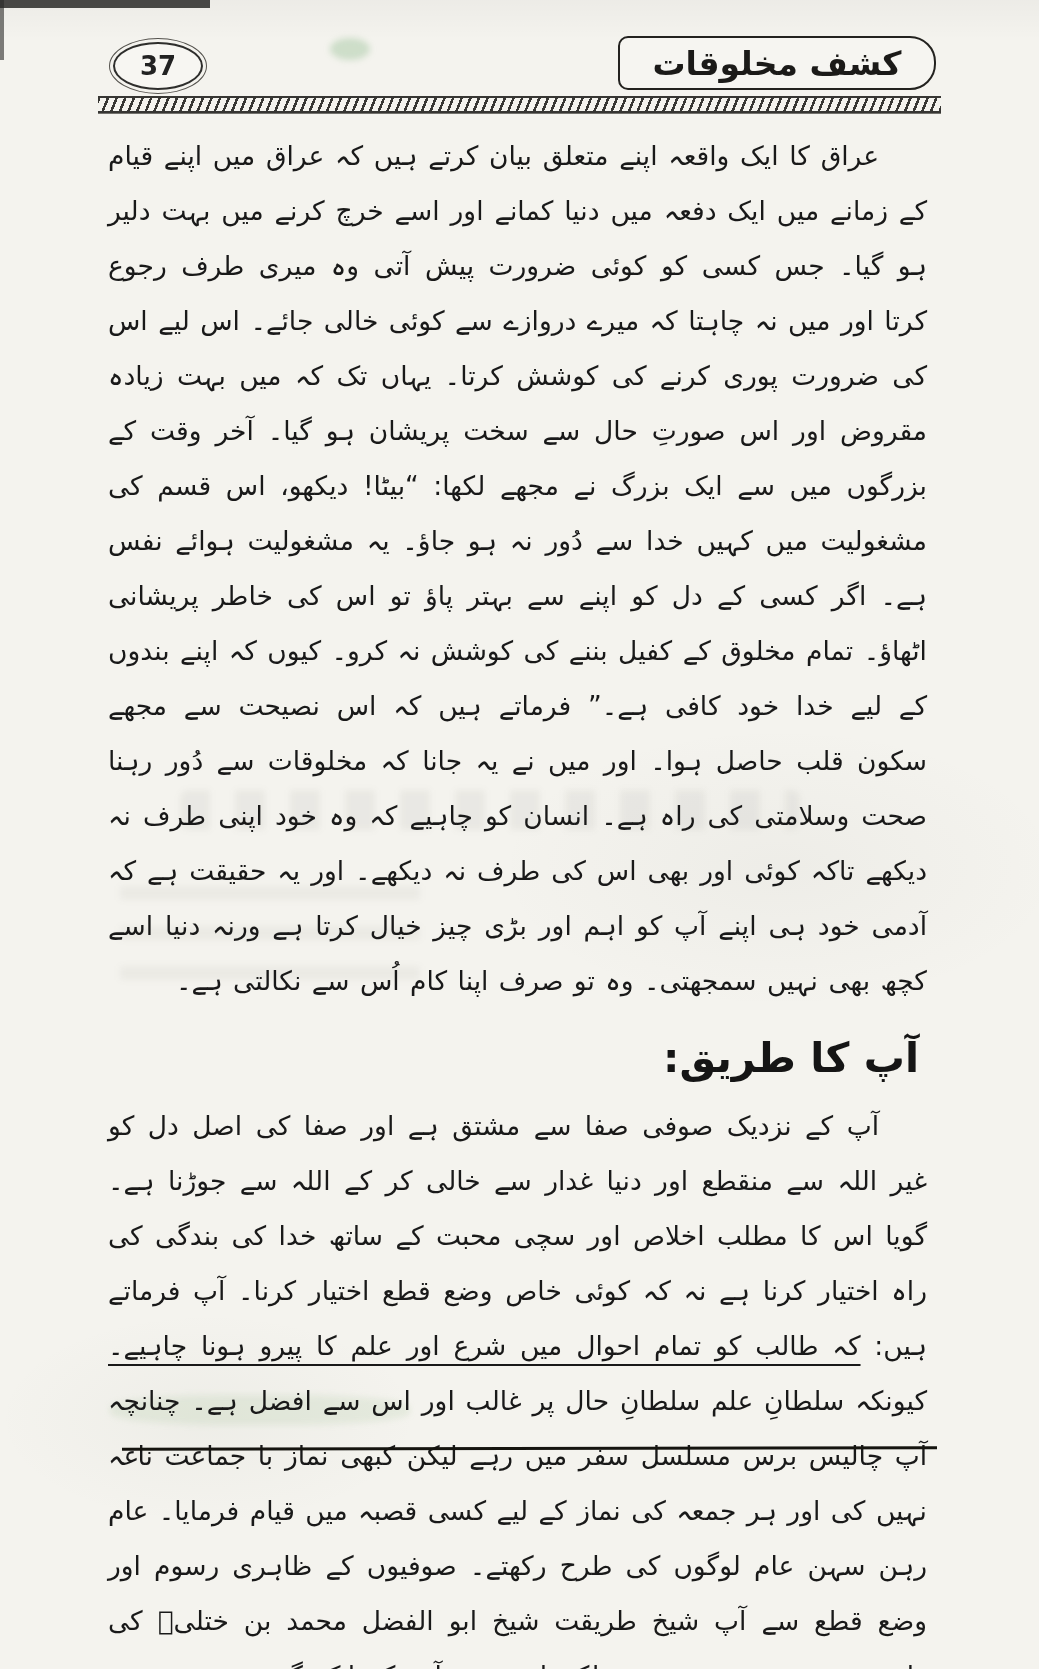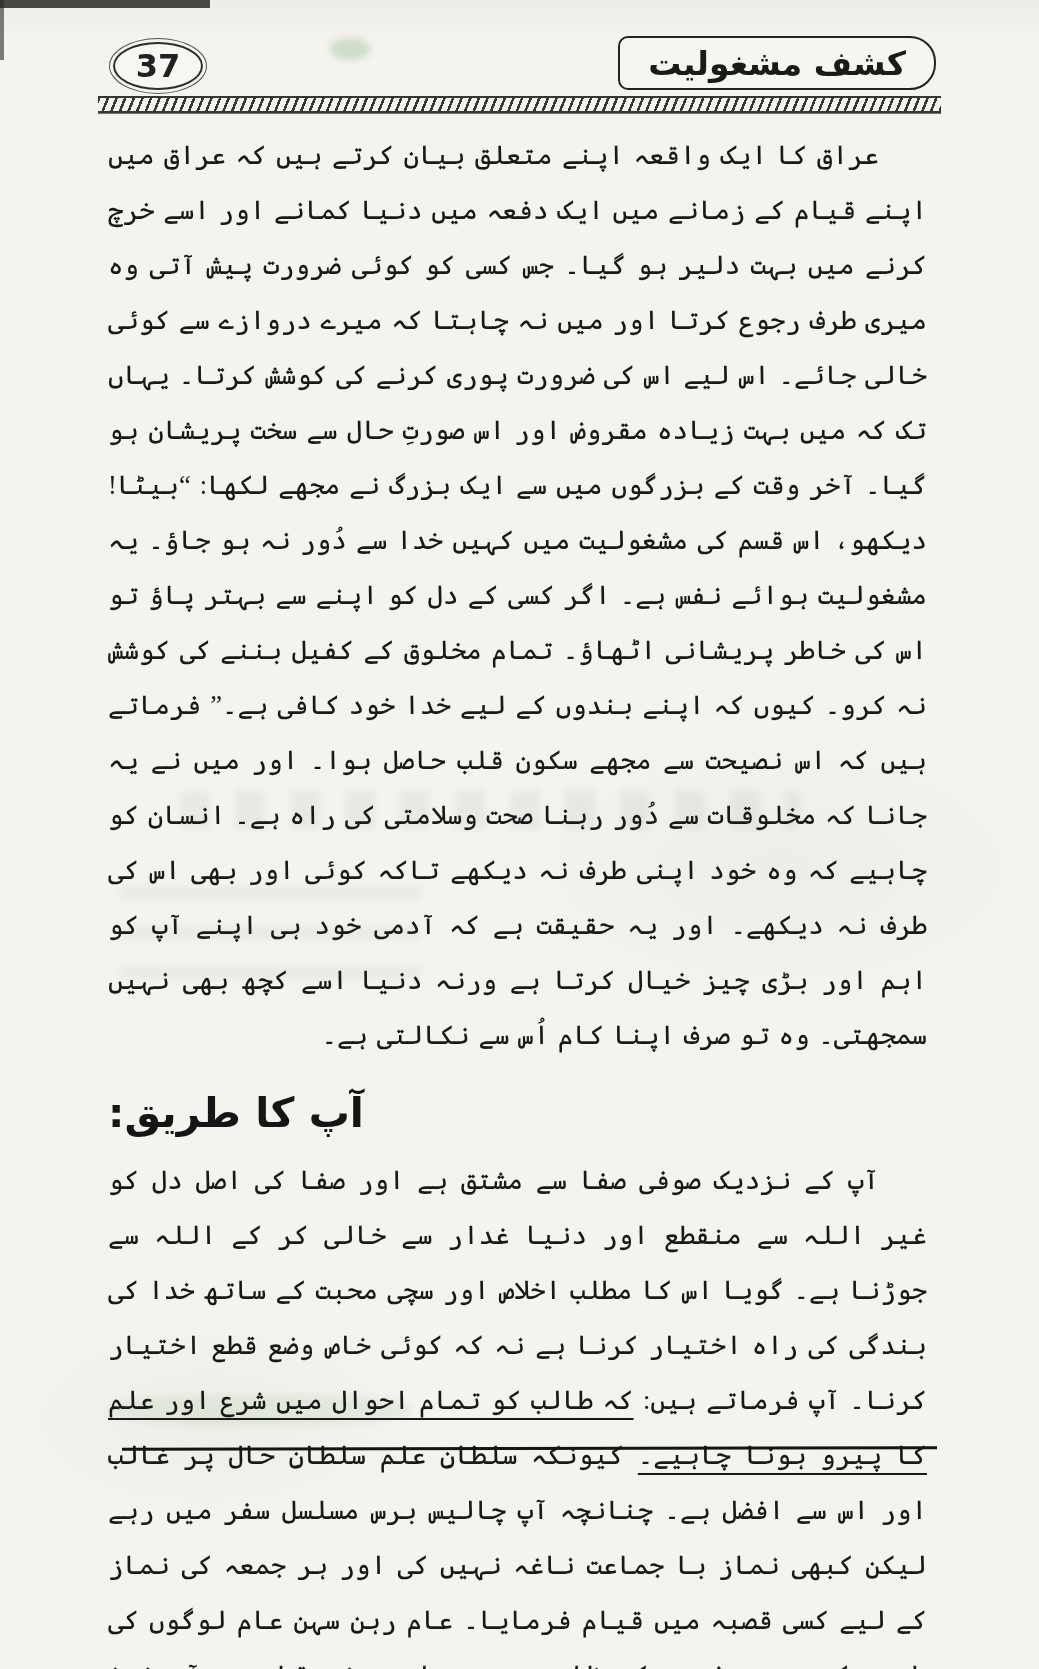--- a/index.html
+++ b/index.html
@@ -22,21 +22,21 @@
   .scan-edge-left{position:absolute;top:0;left:0;width:4px;height:60px;background:#2a2a28;opacity:.6;}
 
   
   .header{position:absolute;top:36px;left:95px;right:95px;height:56px;}
   .page-number-oval{
     position:absolute;left:18px;top:6px;
     width:86px;height:44px;
     border:2px solid #2e2e2c;border-radius:50%;
     outline:1px solid #55534e;outline-offset:3px;
     display:flex;align-items:center;justify-content:center;
-    font-size:32px;font-weight:bold;color:#222;
+    font-size:26px;font-weight:bold;color:#222;
     background:rgba(255,255,255,0.25);
   }
   .title-cartouche{
     position:absolute;right:8px;top:0;
     min-width:270px;height:50px;
     border:2.5px solid #23221f;
     border-radius:10px 26px 26px 10px;
     display:flex;align-items:center;justify-content:center;
     padding:0 22px;
     background:rgba(255,255,255,0.2);
@@ -62,35 +62,34 @@
   .content{
     position:absolute;top:128px;left:108px;right:112px;
   }
   .para{
     margin:0;
     font-size:26.5px;
     line-height:55px;
     text-align:justify;
     color:#191919;
     word-spacing:2px;
-    font-family:Liberation Serif, serif;
   }
   .para.indent{text-indent:48px;}
   .underline{
     text-decoration:underline;
     text-decoration-thickness:2px;
     text-underline-offset:9px;
     margin-top:14px;
   }
   .section-heading{
-    margin:26px 15px 16px 0;
+    margin:26px 8px 16px 0;
     font-size:41px;
     font-weight:bold;
     color:#151515;
-    text-align:left;
+    text-align:right;
   }
 
   
   .footer-rule{
     position:absolute;top:1447px;left:122px;right:102px;height:3px;
     background:#15140f;
     transform:rotate(-0.1deg);
   }
 
   
@@ -106,21 +105,21 @@
 <div class="page">
 
   <div class="scan-edge-top"></div>
   <div class="scan-edge-left"></div>
 
   <div class="header">
     <div class="page-number-oval">
       <span>37</span>
     </div>
     <div class="title-cartouche">
-      <span class="title-text">کشف مشغولیت</span>
+      <span class="title-text">کشف مخلوقات</span>
     </div>
   </div>
 
   <div class="ribbon"></div>
   <div class="ribbon-underline"></div>
 
   <div class="artifact green-top"></div>
   <div class="artifact green-bottom"></div>
   <div class="artifact bleed1"></div>
   <div class="artifact bleed2"></div>

